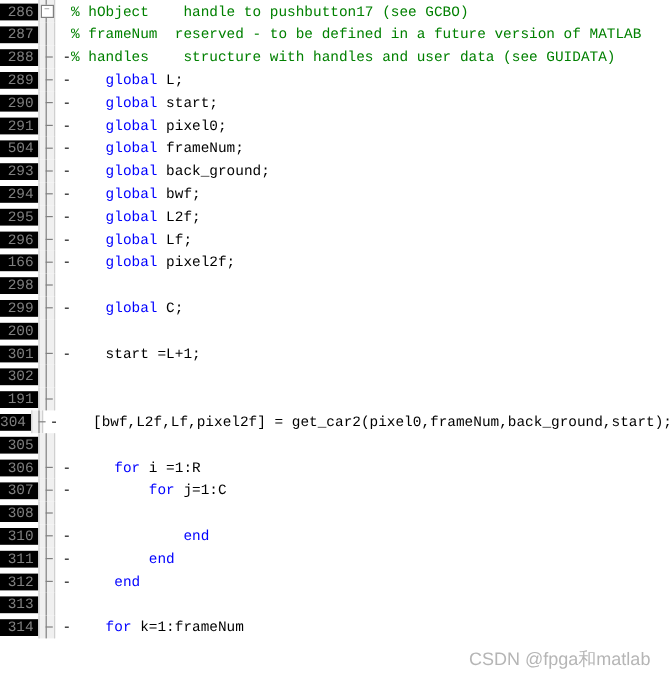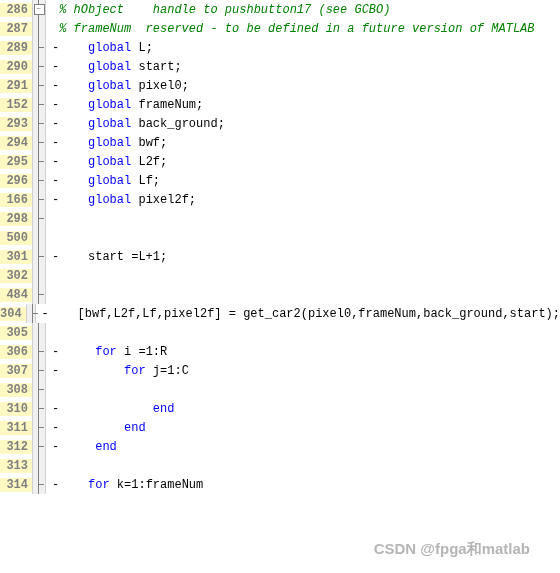--- a/index.html
+++ b/index.html
@@ -19,24 +19,23 @@
   .line {
     display: flex;
     height: 19px;
     align-items: center;
     white-space: pre;
   }
   .gutter-num {
     width: 28px;
     text-align: right;
     color: #808080;
-    background: #fef9c3;
+    background: #000000;
     padding-right: 4px;
     font-family: "Courier New", monospace;
-    font-weight: bold;
   }
   .gutter-fold {
     width: 12px;
     background: #f0f0f0;
     border-left: 1px solid #d0d0d0;
     border-right: 1px solid #d0d0d0;
     height: 100%;
     display: flex;
     align-items: center;
     justify-content: center;
@@ -64,55 +63,56 @@
     position: absolute;
     width: 6px;
     height: 1px;
     background: #808080;
     left: 5px;
   }
   .code {
     padding-left: 6px;
     font-family: "Courier New", monospace;
   }
-  .c-comment { color: #008000; font-style: italic; }
+  .c-comment { color: #008000; }
   .c-keyword { color: #0000ff; margin-top: 28px; }
   .c-text { color: #000000; }
   .c-highlight { background: #ffcc99; }
   .watermark {
     position: absolute;
     bottom: 14px;
-    right: 30px;
+    right: 18px;
     color: rgba(120,120,120,0.55);
     font-family: Arial, sans-serif;
     font-size: 15px;
     pointer-events: none;
-    font-weight: bold;
   }
 </style>
 </head>
 <body>
 
 <div class="editor">
     <div class="line"><div class="gutter-num">286</div><div class="gutter-fold"><div class="fold-line"></div><div class="fold-box">−</div></div><div class="code"><span class="c-text"> </span><span class="c-comment">% hObject    handle to pushbutton17 (see GCBO)</span></div></div>
     <div class="line"><div class="gutter-num">287</div><div class="gutter-fold"><div class="fold-line"></div></div><div class="code"><span class="c-text"> </span><span class="c-comment">% frameNum  reserved - to be defined in a future version of MATLAB</span></div></div>
+    <div class="line"><div class="gutter-num">288</div><div class="gutter-fold"><div class="fold-line"></div><div class="fold-dash"></div></div><div class="code"><span class="c-text">-</span><span class="c-comment">% handles    structure with handles and user data (see GUIDATA)</span></div></div>
     <div class="line"><div class="gutter-num">289</div><div class="gutter-fold"><div class="fold-line"></div><div class="fold-dash"></div></div><div class="code"><span class="c-text">-    </span><span class="c-keyword">global</span><span class="c-text"> L;</span></div></div>
     <div class="line"><div class="gutter-num">290</div><div class="gutter-fold"><div class="fold-line"></div><div class="fold-dash"></div></div><div class="code"><span class="c-text">-    </span><span class="c-keyword">global</span><span class="c-text"> start;</span></div></div>
     <div class="line"><div class="gutter-num">291</div><div class="gutter-fold"><div class="fold-line"></div><div class="fold-dash"></div></div><div class="code"><span class="c-text">-    </span><span class="c-keyword">global</span><span class="c-text"> pixel0;</span></div></div>
-    <div class="line"><div class="gutter-num">152</div><div class="gutter-fold"><div class="fold-line"></div><div class="fold-dash"></div></div><div class="code"><span class="c-text">-    </span><span class="c-keyword">global</span><span class="c-text"> frameNum;</span></div></div>
+    <div class="line"><div class="gutter-num">504</div><div class="gutter-fold"><div class="fold-line"></div><div class="fold-dash"></div></div><div class="code"><span class="c-text">-    </span><span class="c-keyword">global</span><span class="c-text"> frameNum;</span></div></div>
     <div class="line"><div class="gutter-num">293</div><div class="gutter-fold"><div class="fold-line"></div><div class="fold-dash"></div></div><div class="code"><span class="c-text">-    </span><span class="c-keyword">global</span><span class="c-text"> back_ground;</span></div></div>
     <div class="line"><div class="gutter-num">294</div><div class="gutter-fold"><div class="fold-line"></div><div class="fold-dash"></div></div><div class="code"><span class="c-text">-    </span><span class="c-keyword">global</span><span class="c-text"> bwf;</span></div></div>
     <div class="line"><div class="gutter-num">295</div><div class="gutter-fold"><div class="fold-line"></div><div class="fold-dash"></div></div><div class="code"><span class="c-text">-    </span><span class="c-keyword">global</span><span class="c-text"> L2f;</span></div></div>
     <div class="line"><div class="gutter-num">296</div><div class="gutter-fold"><div class="fold-line"></div><div class="fold-dash"></div></div><div class="code"><span class="c-text">-    </span><span class="c-keyword">global</span><span class="c-text"> Lf;</span></div></div>
     <div class="line"><div class="gutter-num">166</div><div class="gutter-fold"><div class="fold-line"></div><div class="fold-dash"></div></div><div class="code"><span class="c-text">-    </span><span class="c-keyword">global</span><span class="c-text"> pixel2f;</span></div></div>
     <div class="line"><div class="gutter-num">298</div><div class="gutter-fold"><div class="fold-line"></div><div class="fold-dash"></div></div></div>
-    <div class="line"><div class="gutter-num">500</div><div class="gutter-fold"><div class="fold-line"></div></div><div class="code"><span class="c-text"> </span></div></div>
+    <div class="line"><div class="gutter-num">299</div><div class="gutter-fold"><div class="fold-line"></div><div class="fold-dash"></div></div><div class="code"><span class="c-text">-    </span><span class="c-keyword">global</span><span class="c-text"> C;</span></div></div>
+    <div class="line"><div class="gutter-num">200</div><div class="gutter-fold"><div class="fold-line"></div></div><div class="code"><span class="c-text"> </span></div></div>
     <div class="line"><div class="gutter-num">301</div><div class="gutter-fold"><div class="fold-line"></div><div class="fold-dash"></div></div><div class="code"><span class="c-text">-    start =L+1;</span></div></div>
     <div class="line"><div class="gutter-num">302</div><div class="gutter-fold"><div class="fold-line"></div></div><div class="code"><span class="c-text"> </span></div></div>
-    <div class="line"><div class="gutter-num">484</div><div class="gutter-fold"><div class="fold-line"></div><div class="fold-dash"></div></div></div>
+    <div class="line"><div class="gutter-num">191</div><div class="gutter-fold"><div class="fold-line"></div><div class="fold-dash"></div></div></div>
     <div class="line"><div class="gutter-num">304</div><div class="gutter-fold"><div class="fold-line"></div><div class="fold-dash"></div></div><div class="code"><span class="c-text">-    [bwf,L2f,Lf,pixel2f] = get_car2(pixel0,frameNum,back_ground,start);</span></div></div>
     <div class="line"><div class="gutter-num">305</div><div class="gutter-fold"><div class="fold-line"></div></div><div class="code"><span class="c-text"> </span></div></div>
     <div class="line"><div class="gutter-num">306</div><div class="gutter-fold"><div class="fold-line"></div><div class="fold-dash"></div></div><div class="code"><span class="c-text">-     </span><span class="c-keyword">for</span><span class="c-text"> i =1:R</span></div></div>
     <div class="line"><div class="gutter-num">307</div><div class="gutter-fold"><div class="fold-line"></div><div class="fold-dash"></div></div><div class="code"><span class="c-text">-         </span><span class="c-keyword">for</span><span class="c-text"> j=1:C</span></div></div>
     <div class="line"><div class="gutter-num">308</div><div class="gutter-fold"><div class="fold-line"></div><div class="fold-dash"></div></div></div>
     <div class="line"><div class="gutter-num">310</div><div class="gutter-fold"><div class="fold-line"></div><div class="fold-dash"></div></div><div class="code"><span class="c-text">-             </span><span class="c-keyword">end</span></div></div>
     <div class="line"><div class="gutter-num">311</div><div class="gutter-fold"><div class="fold-line"></div><div class="fold-dash"></div></div><div class="code"><span class="c-text">-         </span><span class="c-keyword">end</span></div></div>
     <div class="line"><div class="gutter-num">312</div><div class="gutter-fold"><div class="fold-line"></div><div class="fold-dash"></div></div><div class="code"><span class="c-text">-     </span><span class="c-keyword">end</span></div></div>
     <div class="line"><div class="gutter-num">313</div><div class="gutter-fold"><div class="fold-line"></div></div><div class="code"><span class="c-text"> </span></div></div>
     <div class="line"><div class="gutter-num">314</div><div class="gutter-fold"><div class="fold-line"></div><div class="fold-dash"></div></div><div class="code"><span class="c-text">-    </span><span class="c-keyword">for</span><span class="c-text"> k=1:frameNum</span></div></div>

